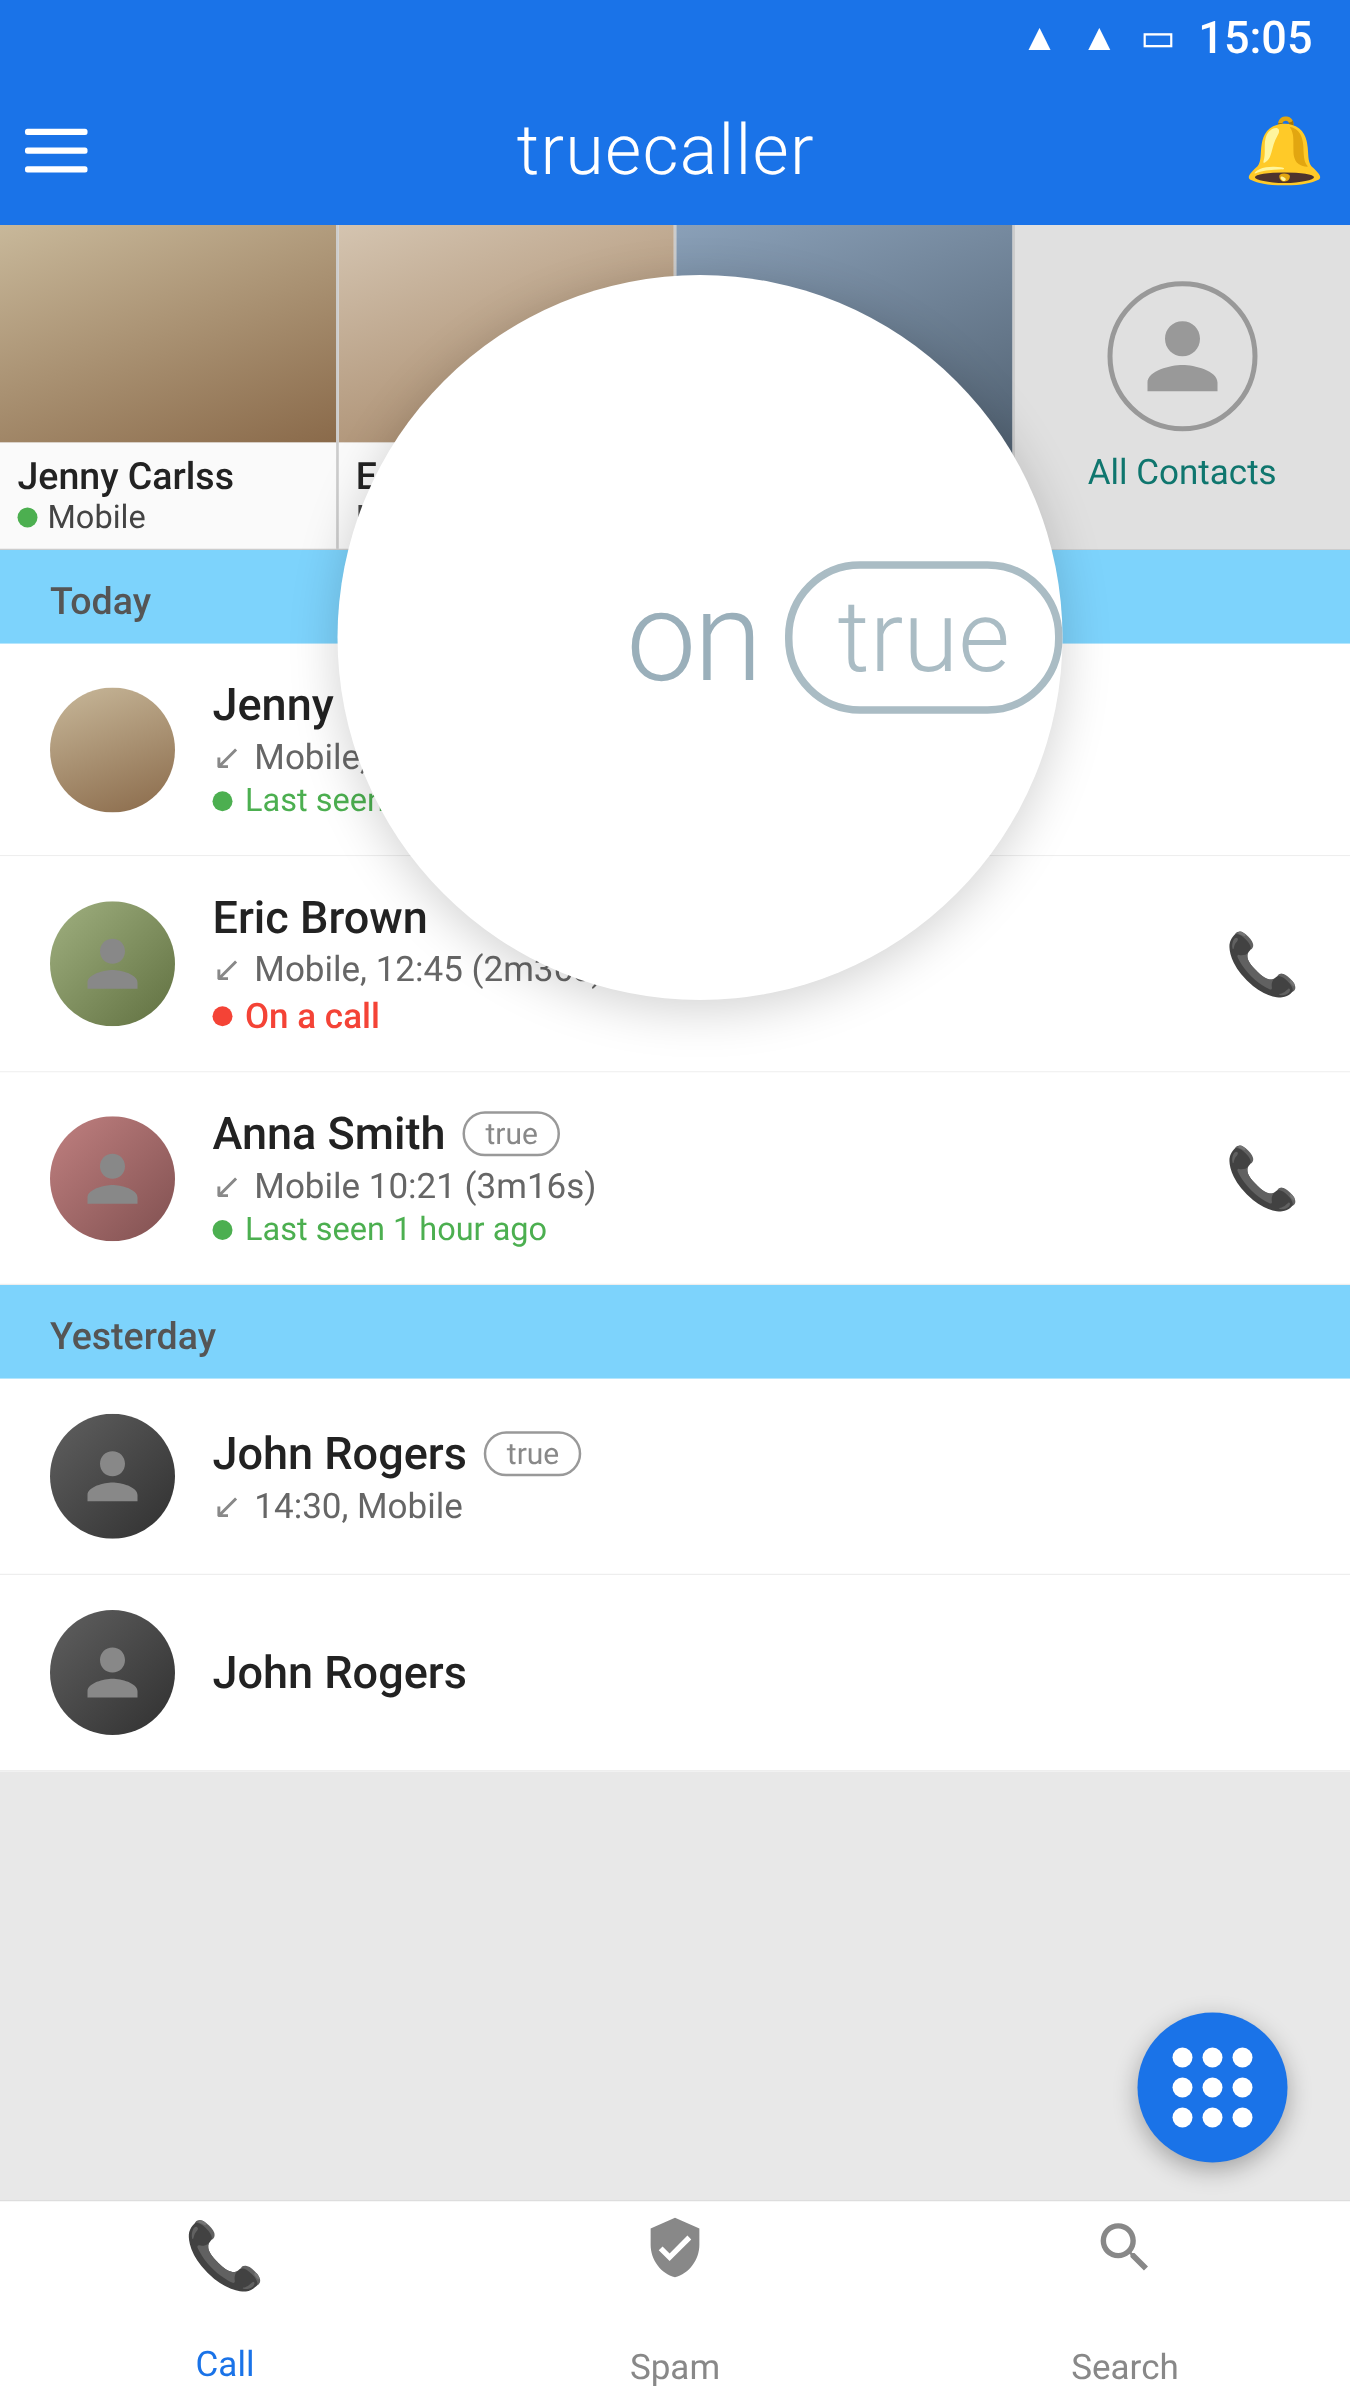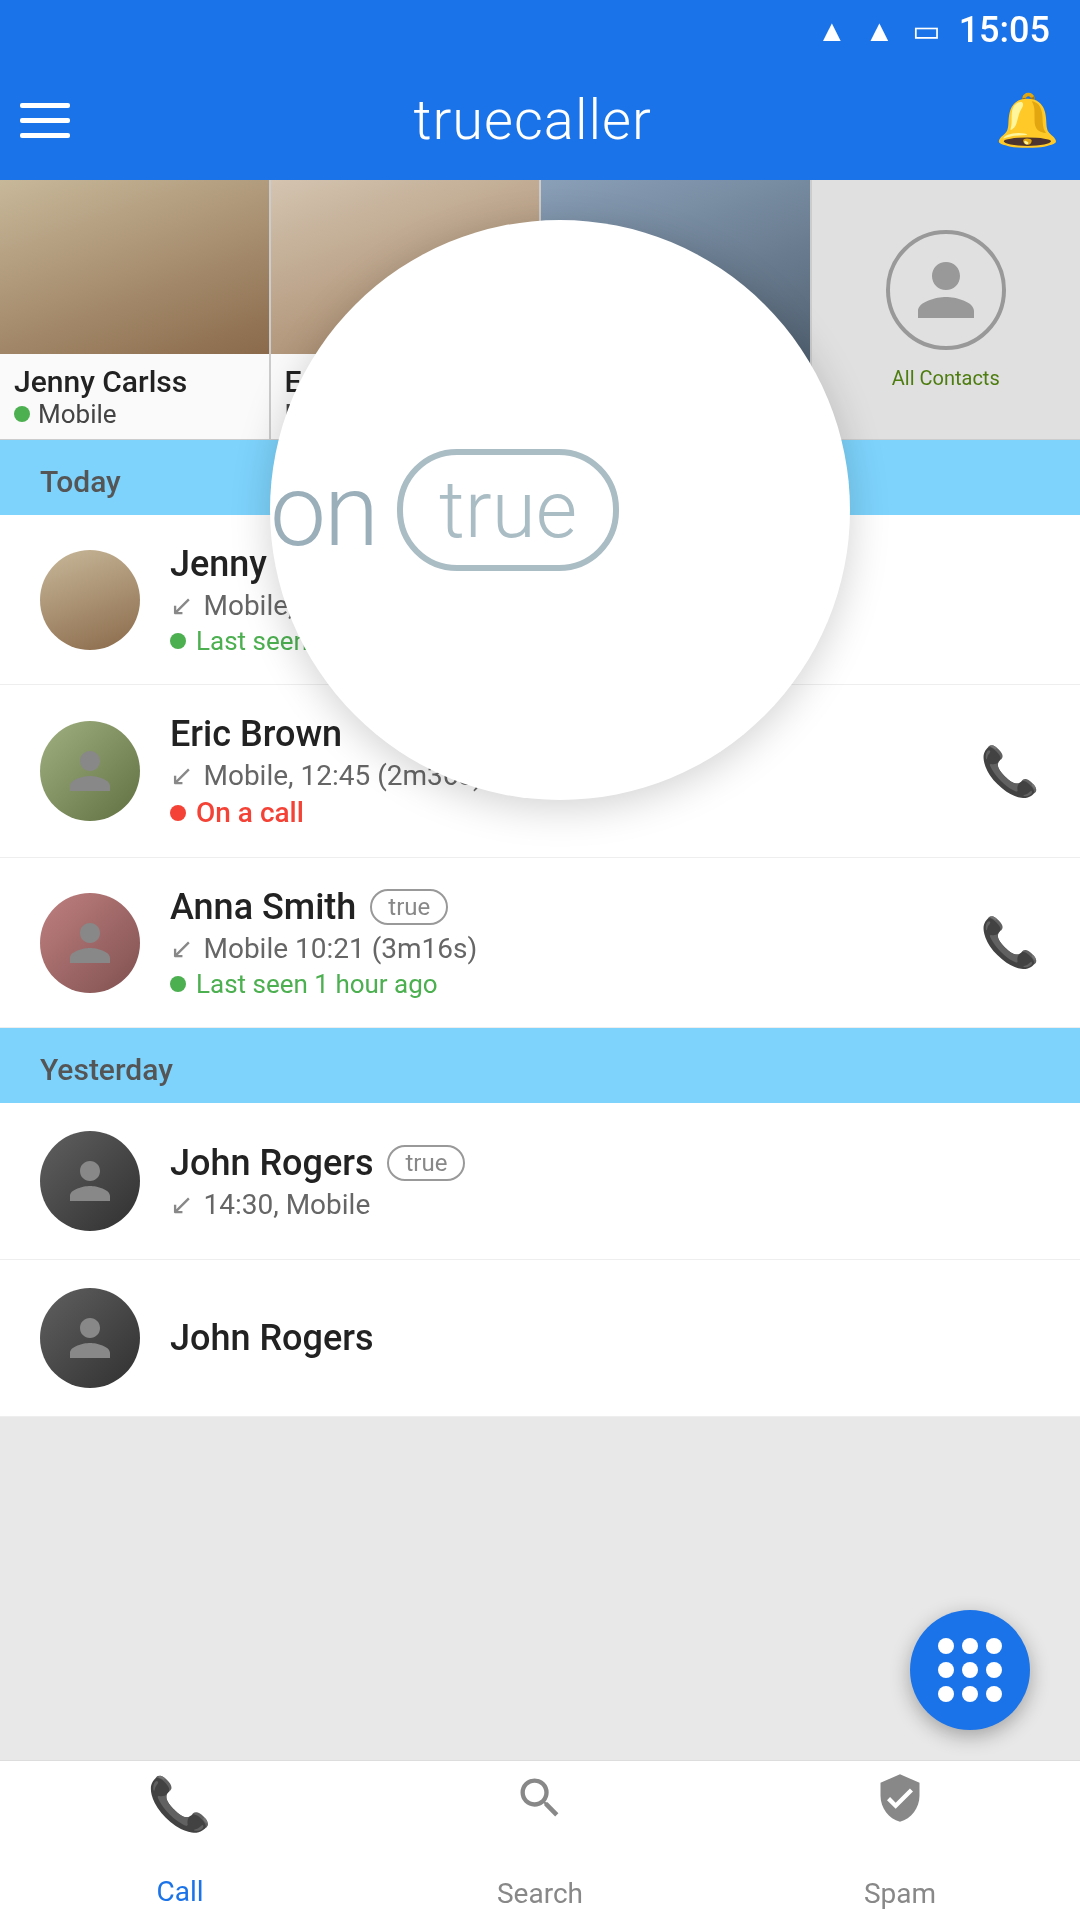--- a/index.html
+++ b/index.html
@@ -150,22 +150,22 @@
       display: flex;
       align-items: center;
       justify-content: center;
     }
     .person-circle svg {
       width: 70px;
       height: 70px;
       fill: #999;
     }
     .all-contacts-label {
-      font-size: 20px;
-      color: #4d7c0f;
+      font-size: 28px;
+      color: #0f766e;
     }
 
     
     .call-log-section {
       background: white;
       margin: 0;
     }
     .section-header {
       padding: 24px 40px 16px;
       font-size: 30px;
@@ -248,21 +248,21 @@
       position: absolute;
       width: 580px;
       height: 580px;
       background: white;
       border-radius: 50%;
       top: 220px;
       left: 270px;
       z-index: 100;
       display: flex;
       flex-direction: column;
-      align-items: flex-start;
+      align-items: flex-end;
       justify-content: center;
       box-shadow: 0 8px 40px rgba(0,0,0,0.18);
     }
     .overlay-on-true {
       display: flex;
       align-items: center;
       gap: 20px;
     }
     .overlay-on-text {
       font-size: 100px;
@@ -571,26 +571,26 @@
 </div>
 
 <div class="bottom-nav">
   <div class="nav-item active">
     <span class="nav-icon" style="color:#1a73e8;">📞</span>
     <span class="nav-label" style="color:#1a73e8;">Call</span>
   </div>
   <div class="nav-item">
     <span class="nav-icon">
       <svg width="52" height="52" viewBox="0 0 24 24" fill="#888">
+          <path d="M12 1L3 5v6c0 5.55 3.84 10.74 9 12 5.16-1.26 9-6.45 9-12V5l-9-4zm-2 16l-4-4 1.41-1.41L10 14.17l6.59-6.59L18 9l-8 8z"></path>
+        </svg>
+    </span>
+    <span class="nav-label">Spam</span>
+  </div>
+  <div class="nav-item">
+    <span class="nav-icon">
+      <svg width="52" height="52" viewBox="0 0 24 24" fill="#888">
           <path d="M15.5 14h-.79l-.28-.27A6.471 6.471 0 0 0 16 9.5 6.5 6.5 0 1 0 9.5 16c1.61 0 3.09-.59 4.23-1.57l.27.28v.79l5 4.99L20.49 19l-4.99-5zm-6 0C7.01 14 5 11.99 5 9.5S7.01 5 9.5 5 14 7.01 14 9.5 11.99 14 9.5 14z"></path>
         </svg>
     </span>
     <span class="nav-label">Search</span>
   </div>
-  <div class="nav-item">
-    <span class="nav-icon">
-      <svg width="52" height="52" viewBox="0 0 24 24" fill="#888">
-          <path d="M12 1L3 5v6c0 5.55 3.84 10.74 9 12 5.16-1.26 9-6.45 9-12V5l-9-4zm-2 16l-4-4 1.41-1.41L10 14.17l6.59-6.59L18 9l-8 8z"></path>
-        </svg>
-    </span>
-    <span class="nav-label">Spam</span>
-  </div>
 </div>
 
 </body></html>

